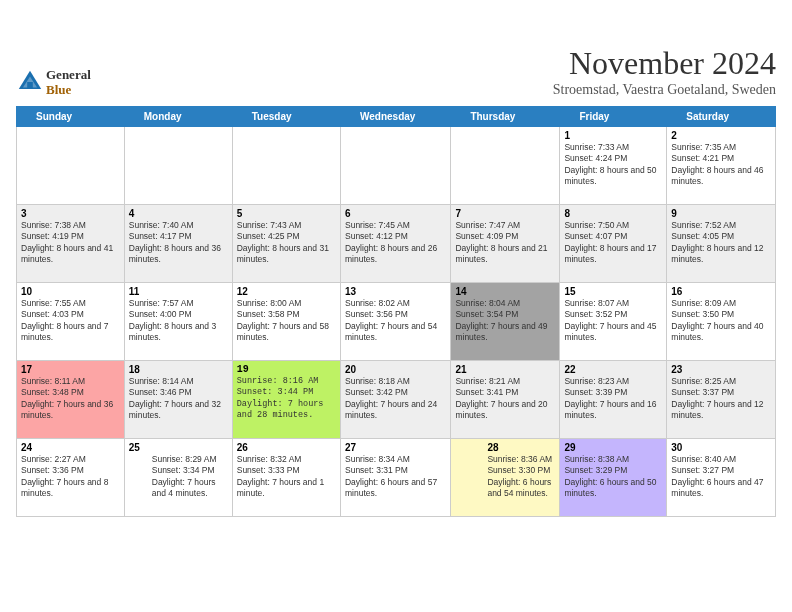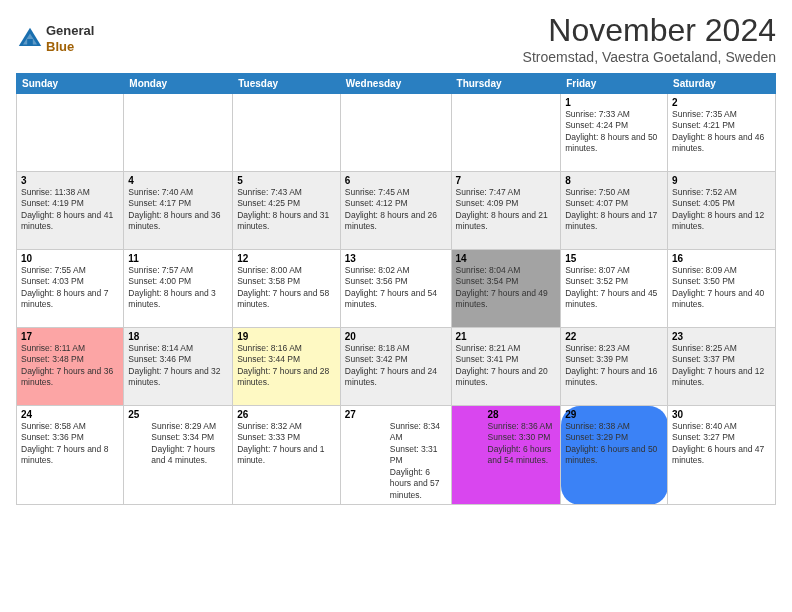--- a/index.html
+++ b/index.html
@@ -10,61 +10,63 @@
       background: #fff;
       overflow: hidden;
     }
     .page {
       width: 792px;
       height: 612px;
       padding: 12px 16px;
     }
     .header {
       display: flex;
-      align-items: center;
+      align-items: flex-end;
       justify-content: space-between;
       margin-bottom: 8px;
+      font-family: Liberation Serif, serif;
     }
     .logo {
       display: flex;
       align-items: center;
       gap: 2px;
     }
     .logo-text {
       font-size: 13px;
       font-weight: bold;
       line-height: 1.2;
     }
     .logo-text .general { color: #333; }
     .logo-text .blue { color: #a16207; }
     .logo-icon {
       width: 28px;
       height: 28px;
     }
     .title-section {
       text-align: right;
+      margin-top: 33px;
     }
     .month-title {
       font-size: 32px;
       font-weight: normal;
       color: #333;
     }
     .location {
       font-size: 14px;
       color: #555;
     }
     .calendar {
       width: 100%;
       border-collapse: collapse;
       font-size: 9.5px;
     }
     .calendar th {
       background: #2a7fc1;
       color: #fff;
-      padding: 4px 5px;
+      padding: 4px 19px;
       text-align: left;
       font-weight: bold;
       font-size: 10px;
       border: 1px solid #2a7fc1;
     }
     .calendar td {
       border: 1px solid #ccc;
       vertical-align: top;
       padding: 3px 4px;
       width: 113px;
@@ -139,21 +141,21 @@
           <td style="background: rgb(255, 255, 255);">
             <div class="day-num">2</div>
             <div class="day-info" style="white-space: pre-line;">Sunrise: 7:35 AM
 Sunset: 4:21 PM
 Daylight: 8 hours and 46 minutes.</div>
           </td>
         </tr>
         <tr>
           <td style="background: rgb(238, 238, 238);">
             <div class="day-num">3</div>
-            <div class="day-info" style="white-space: pre-line;">Sunrise: 11:38 AM
+            <div class="day-info" style="white-space: pre-line;">Sunrise: 7:38 AM
 Sunset: 4:19 PM
 Daylight: 8 hours and 41 minutes.</div>
           </td>
           <td style="background: rgb(238, 238, 238);">
             <div class="day-num">4</div>
             <div class="day-info" style="white-space: pre-line;">Sunrise: 7:40 AM
 Sunset: 4:17 PM
 Daylight: 8 hours and 36 minutes.</div>
           </td>
           <td style="background: rgb(238, 238, 238);">
@@ -237,21 +239,21 @@
             <div class="day-info" style="white-space: pre-line;">Sunrise: 8:11 AM
 Sunset: 3:48 PM
 Daylight: 7 hours and 36 minutes.</div>
           </td>
           <td style="background: rgb(238, 238, 238);">
             <div class="day-num">18</div>
             <div class="day-info" style="white-space: pre-line;">Sunrise: 8:14 AM
 Sunset: 3:46 PM
 Daylight: 7 hours and 32 minutes.</div>
           </td>
-          <td style="background: #fef9c3;">
+          <td style="background: #bef264; font-family: Liberation Mono, monospace;">
             <div class="day-num">19</div>
             <div class="day-info" style="white-space: pre-line;">Sunrise: 8:16 AM
 Sunset: 3:44 PM
 Daylight: 7 hours and 28 minutes.</div>
           </td>
           <td style="background: rgb(238, 238, 238);">
             <div class="day-num">20</div>
             <div class="day-info" style="white-space: pre-line;">Sunrise: 8:18 AM
 Sunset: 3:42 PM
 Daylight: 7 hours and 24 minutes.</div>
@@ -271,49 +273,49 @@
           <td style="background: rgb(238, 238, 238);">
             <div class="day-num">23</div>
             <div class="day-info" style="white-space: pre-line;">Sunrise: 8:25 AM
 Sunset: 3:37 PM
 Daylight: 7 hours and 12 minutes.</div>
           </td>
         </tr>
         <tr>
           <td style="background: rgb(255, 255, 255);">
             <div class="day-num">24</div>
-            <div class="day-info" style="white-space: pre-line;">Sunrise: 8:58 AM
+            <div class="day-info" style="white-space: pre-line;">Sunrise: 2:27 AM
 Sunset: 3:36 PM
 Daylight: 7 hours and 8 minutes.</div>
           </td>
           <td style="background: rgb(255, 255, 255);">
             <div class="day-num">25</div>
             <div class="day-info" style="white-space: pre-line; margin-left: 23px;">Sunrise: 8:29 AM
 Sunset: 3:34 PM
 Daylight: 7 hours and 4 minutes.</div>
           </td>
           <td style="background: rgb(255, 255, 255);">
             <div class="day-num">26</div>
             <div class="day-info" style="white-space: pre-line;">Sunrise: 8:32 AM
 Sunset: 3:33 PM
 Daylight: 7 hours and 1 minute.</div>
           </td>
           <td style="background: rgb(255, 255, 255);">
             <div class="day-num">27</div>
-            <div class="day-info" style="white-space: pre-line; margin-left: 45px;">Sunrise: 8:34 AM
+            <div class="day-info" style="white-space: pre-line;">Sunrise: 8:34 AM
 Sunset: 3:31 PM
 Daylight: 6 hours and 57 minutes.</div>
           </td>
-          <td style="background: #d946ef; padding-left: 36px;">
+          <td style="background: #fef9c3; padding-left: 36px;">
             <div class="day-num">28</div>
             <div class="day-info" style="white-space: pre-line;">Sunrise: 8:36 AM
 Sunset: 3:30 PM
 Daylight: 6 hours and 54 minutes.</div>
           </td>
-          <td style="background: #3b82f6; border-radius: 19px;">
+          <td style="background: #c4b5fd;">
             <div class="day-num">29</div>
             <div class="day-info" style="white-space: pre-line;">Sunrise: 8:38 AM
 Sunset: 3:29 PM
 Daylight: 6 hours and 50 minutes.</div>
           </td>
           <td style="background: rgb(255, 255, 255);">
             <div class="day-num">30</div>
             <div class="day-info" style="white-space: pre-line;">Sunrise: 8:40 AM
 Sunset: 3:27 PM
 Daylight: 6 hours and 47 minutes.</div>

